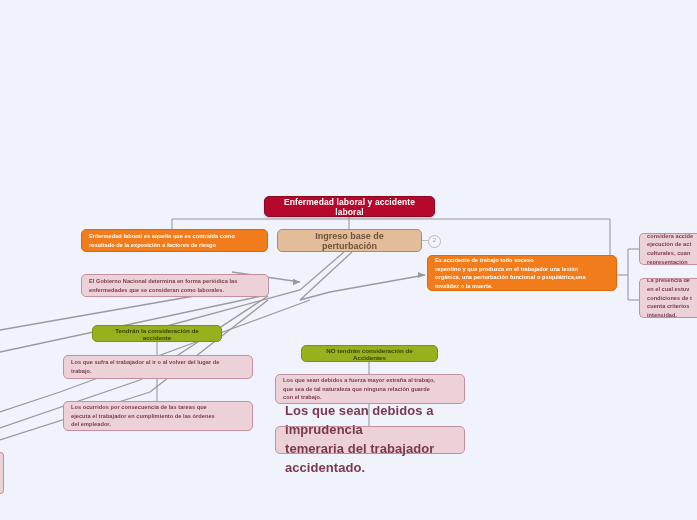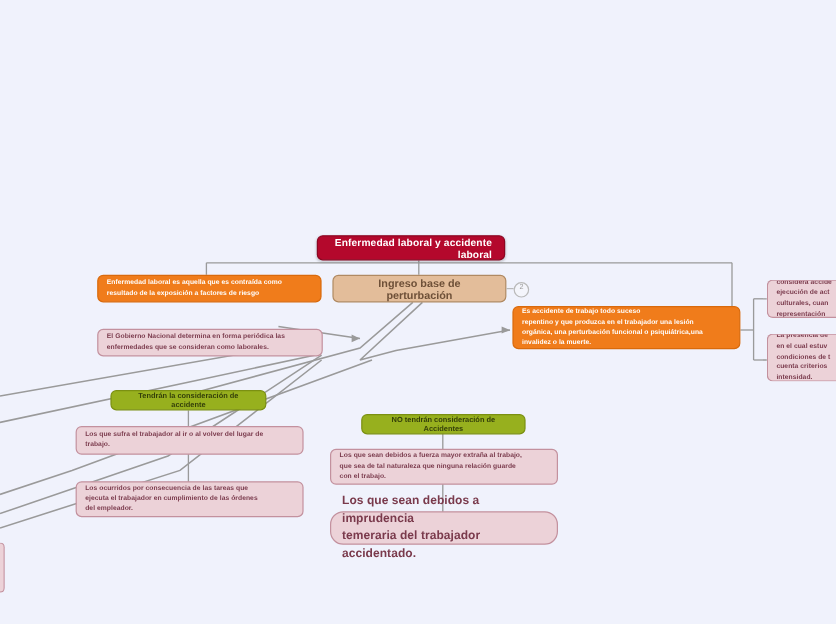--- a/index.html
+++ b/index.html
@@ -68,21 +68,21 @@
   .n-pink{
     background:#ecd2d8;
     border:1px solid #c3919e;
     color:#7a3a4c;
     font-weight:bold;
     font-size:5.6px;
     line-height:1.55;
     padding:4px 7px;
     letter-spacing:.05px;
   }
-  .n-pink.big{font-size:10px;line-height:1.45;padding:6px 9px;border-radius:11px;}
+  .n-pink.big{font-size:13px;line-height:1.45;padding:6px 9px;}
 
   
   .n-green{
     background:#97b01e;
     border:1px solid #7b9012;
     color:#35400a;
     font-weight:bold;
     font-size:6.2px;
     text-align:center;
     justify-content:center;
@@ -179,21 +179,21 @@
     </g>
 
     <g fill="none" stroke="#9a9a9a" stroke-width="1.1">
       <path d="M617,275 L628,275"></path>
       <path d="M628,249 L628,300"></path>
       <path d="M628,249 L639,249"></path>
       <path d="M628,300 L639,300"></path>
     </g>
   </svg>
 
-  <div class="node n-root" style="left:264px;top:196px;width:157px;height:21px;text-align:right;">
+  <div class="node n-root" style="left:264px;top:196px;width:171px;height:21px;">
     <span class="txt">Enfermedad laboral y accidente laboral</span>
   </div>
 
   <div class="node n-tan" style="left:277px;top:229px;width:145px;height:23px;">
     <span class="txt">Ingreso base de perturbación</span>
   </div>
   <div class="toggle-stub" style="left:422px;top:240px;width:6px;"></div>
   <div class="toggle" style="left:428px;top:235px;">
     <span class="txt">2</span>
   </div>

